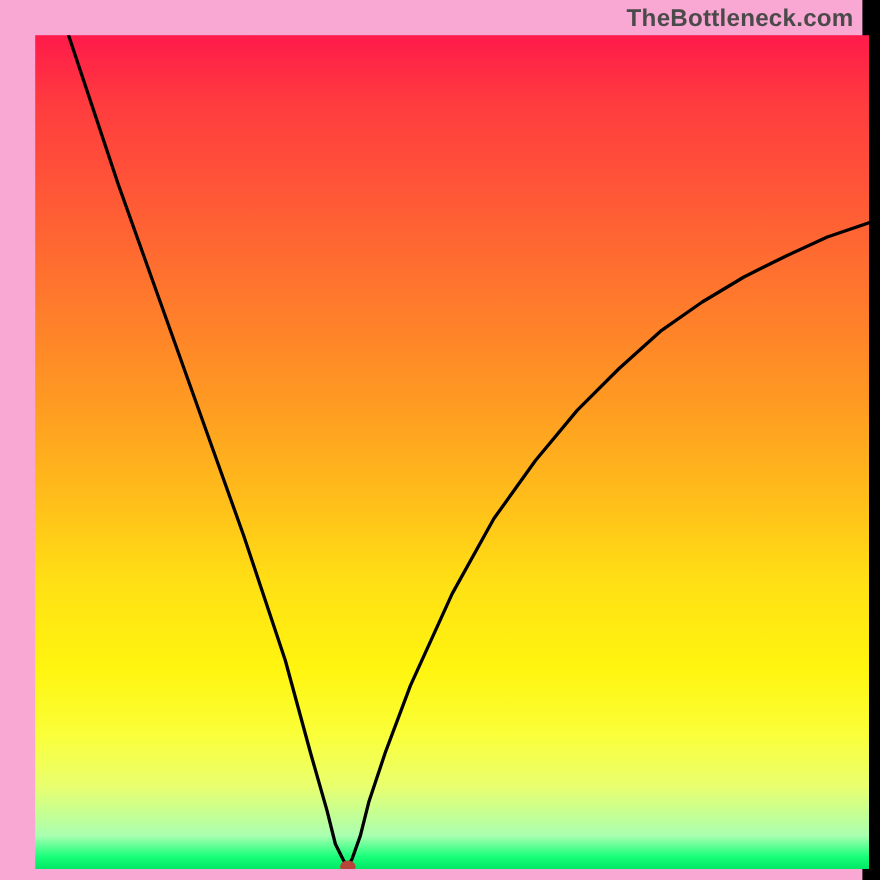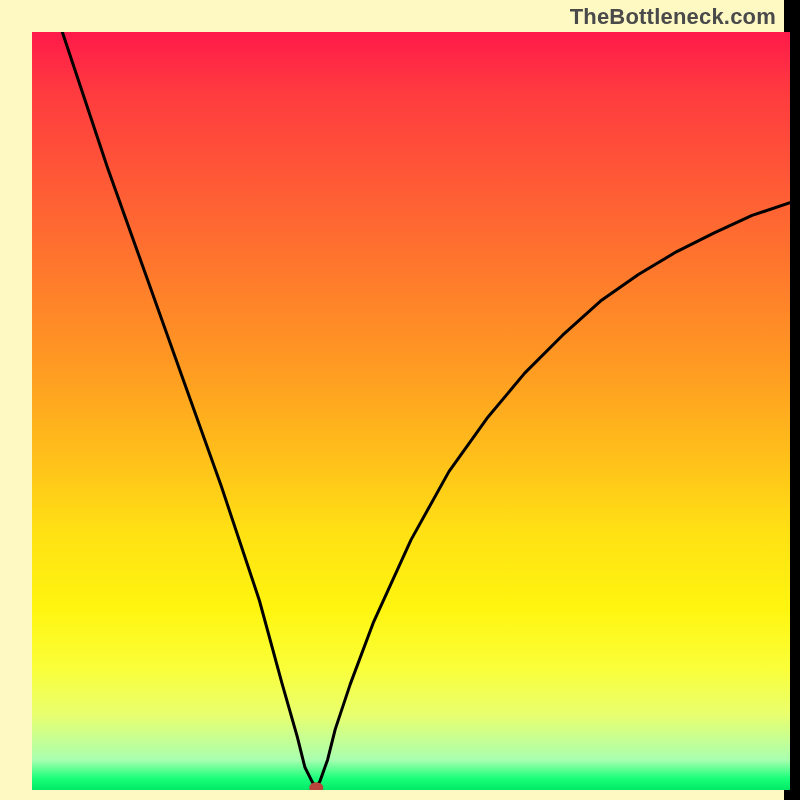--- a/index.html
+++ b/index.html
@@ -8,21 +8,21 @@
     height: 800px;
     background: #000;
     position: relative;
     overflow: hidden;
     font-family: Arial, Helvetica, sans-serif;
   }
   .outer {
     position: absolute;
     left: 0; top: 0;
     width: 784px; height: 800px;
-    background: #fef9c3;
+    background: #f9a8d4;
   }
   .plot {
     position: absolute;
     left: 32px;
     top: 32px;
     width: 758px;  
     height: 758px; 
     background: linear-gradient(
       to bottom,
       #ff1a4a 0%,

